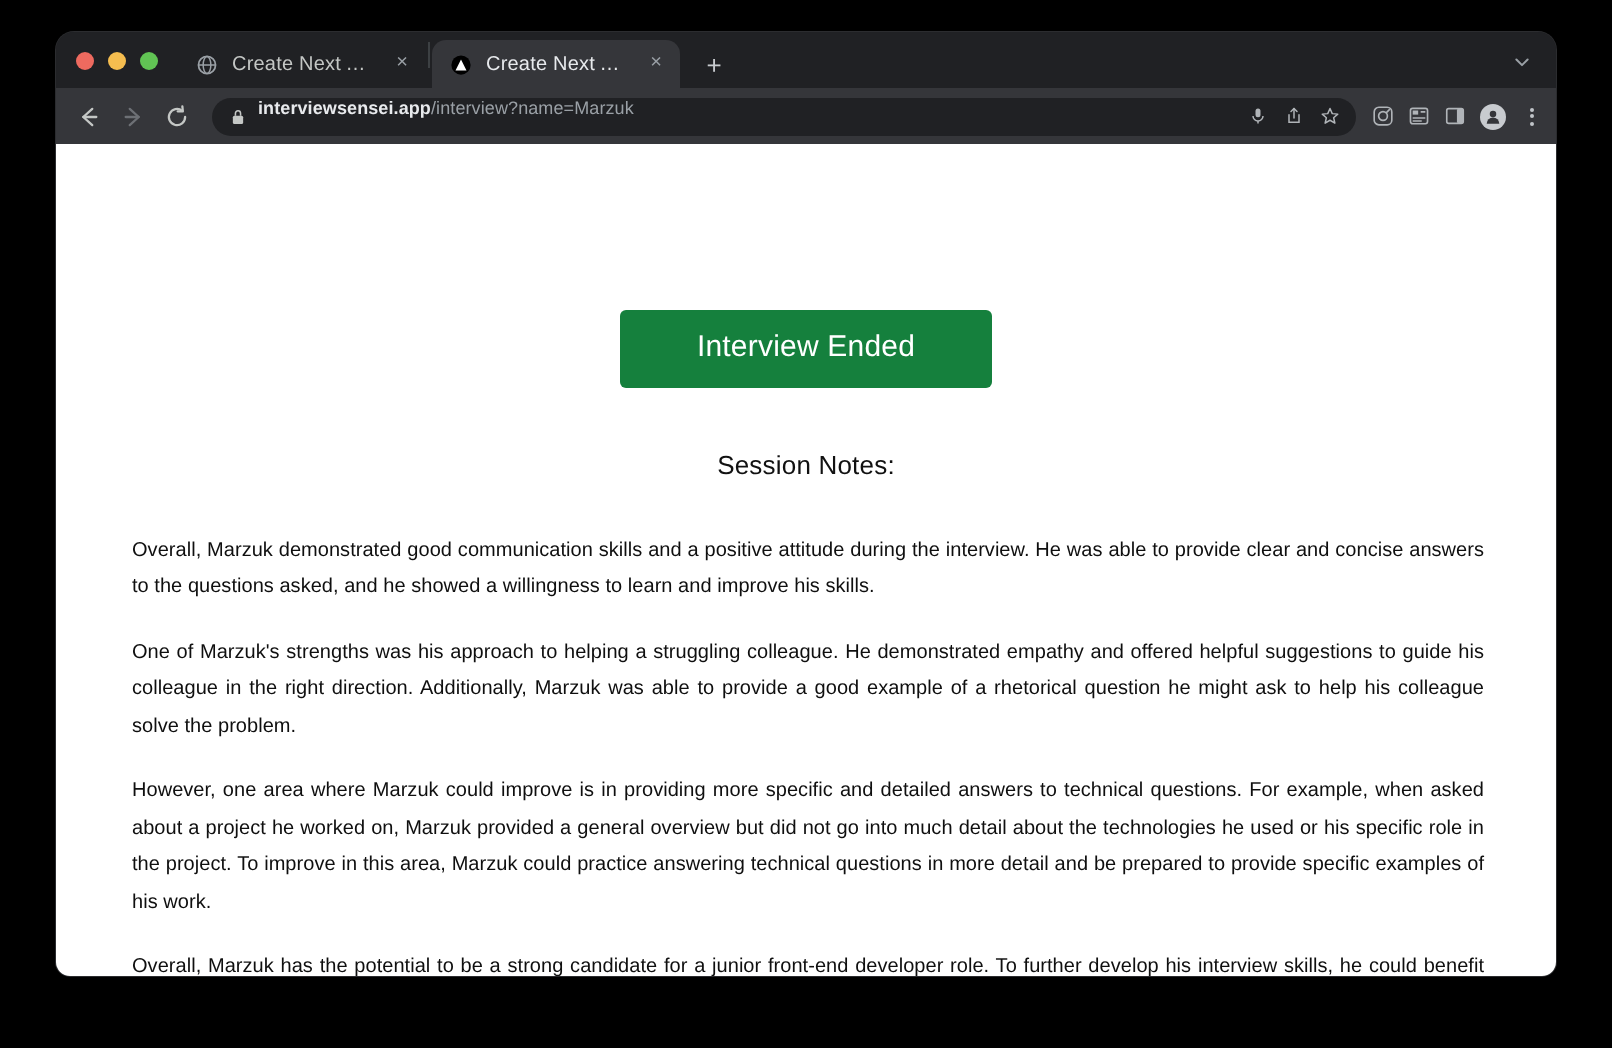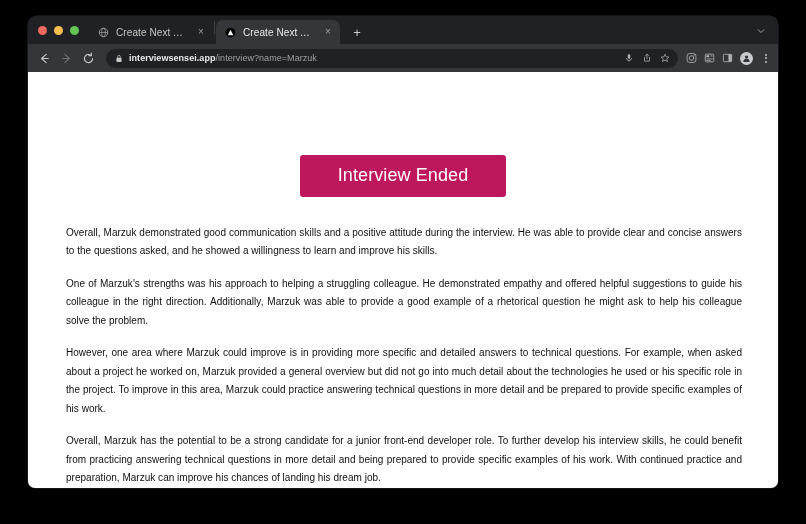--- a/index.html
+++ b/index.html
@@ -150,21 +150,20 @@
   }
   .nav-btn.disabled { color: #6d7075; }
 
   .omnibox {
     flex: 1 1 auto;
     height: 19px;
     margin: 0 5px 0 6px;
     background: #202124;
     border-radius: 10px;
     display: flex;
-    align-items: center;
     padding: 0 6px 0 9px;
     gap: 6px;
     min-width: 0;
   }
   .lock-icon {
     flex: 0 0 8px;
     display: flex;
     align-items: center;
   }
   .url-text {
@@ -239,23 +238,23 @@
   .page-inner {
     padding: 28px 36px 0 36px;
   }
 
   .status-banner-wrap {
     display: flex;
     justify-content: center;
     margin-top: 55px;
   }
   .status-banner {
-    background: #be185d;
+    background: #15803d;
     color: #ffffff;
-    font-size: 18px;
+    font-size: 15px;
     padding: 11px 38px;
     border-radius: 3px;
     letter-spacing: 0.1px;
     line-height: 1.1;
     cursor: default;
   }
 
   .section-title {
     text-align: center;
     font-size: 13px;
@@ -417,20 +416,21 @@
     </div>
   </div>
 
   <div class="page">
     <div class="page-inner">
 
       <div class="status-banner-wrap">
         <div class="status-banner">Interview Ended</div>
       </div>
 
+      <div class="section-title">Session Notes:</div>
 
       <div class="notes">
         <p>Overall, Marzuk demonstrated good communication skills and a positive attitude during the interview. He was able to provide clear and concise answers to the questions asked, and he showed a willingness to learn and improve his skills.</p>
         <p>One of Marzuk's strengths was his approach to helping a struggling colleague. He demonstrated empathy and offered helpful suggestions to guide his colleague in the right direction. Additionally, Marzuk was able to provide a good example of a rhetorical question he might ask to help his colleague solve the problem.</p>
         <p>However, one area where Marzuk could improve is in providing more specific and detailed answers to technical questions. For example, when asked about a project he worked on, Marzuk provided a general overview but did not go into much detail about the technologies he used or his specific role in the project. To improve in this area, Marzuk could practice answering technical questions in more detail and be prepared to provide specific examples of his work.</p>
         <p>Overall, Marzuk has the potential to be a strong candidate for a junior front-end developer role. To further develop his interview skills, he could benefit from practicing answering technical questions in more detail and being prepared to provide specific examples of his work. With continued practice and preparation, Marzuk can improve his chances of landing his dream job.</p>
       </div>
 
     </div>
   </div>

